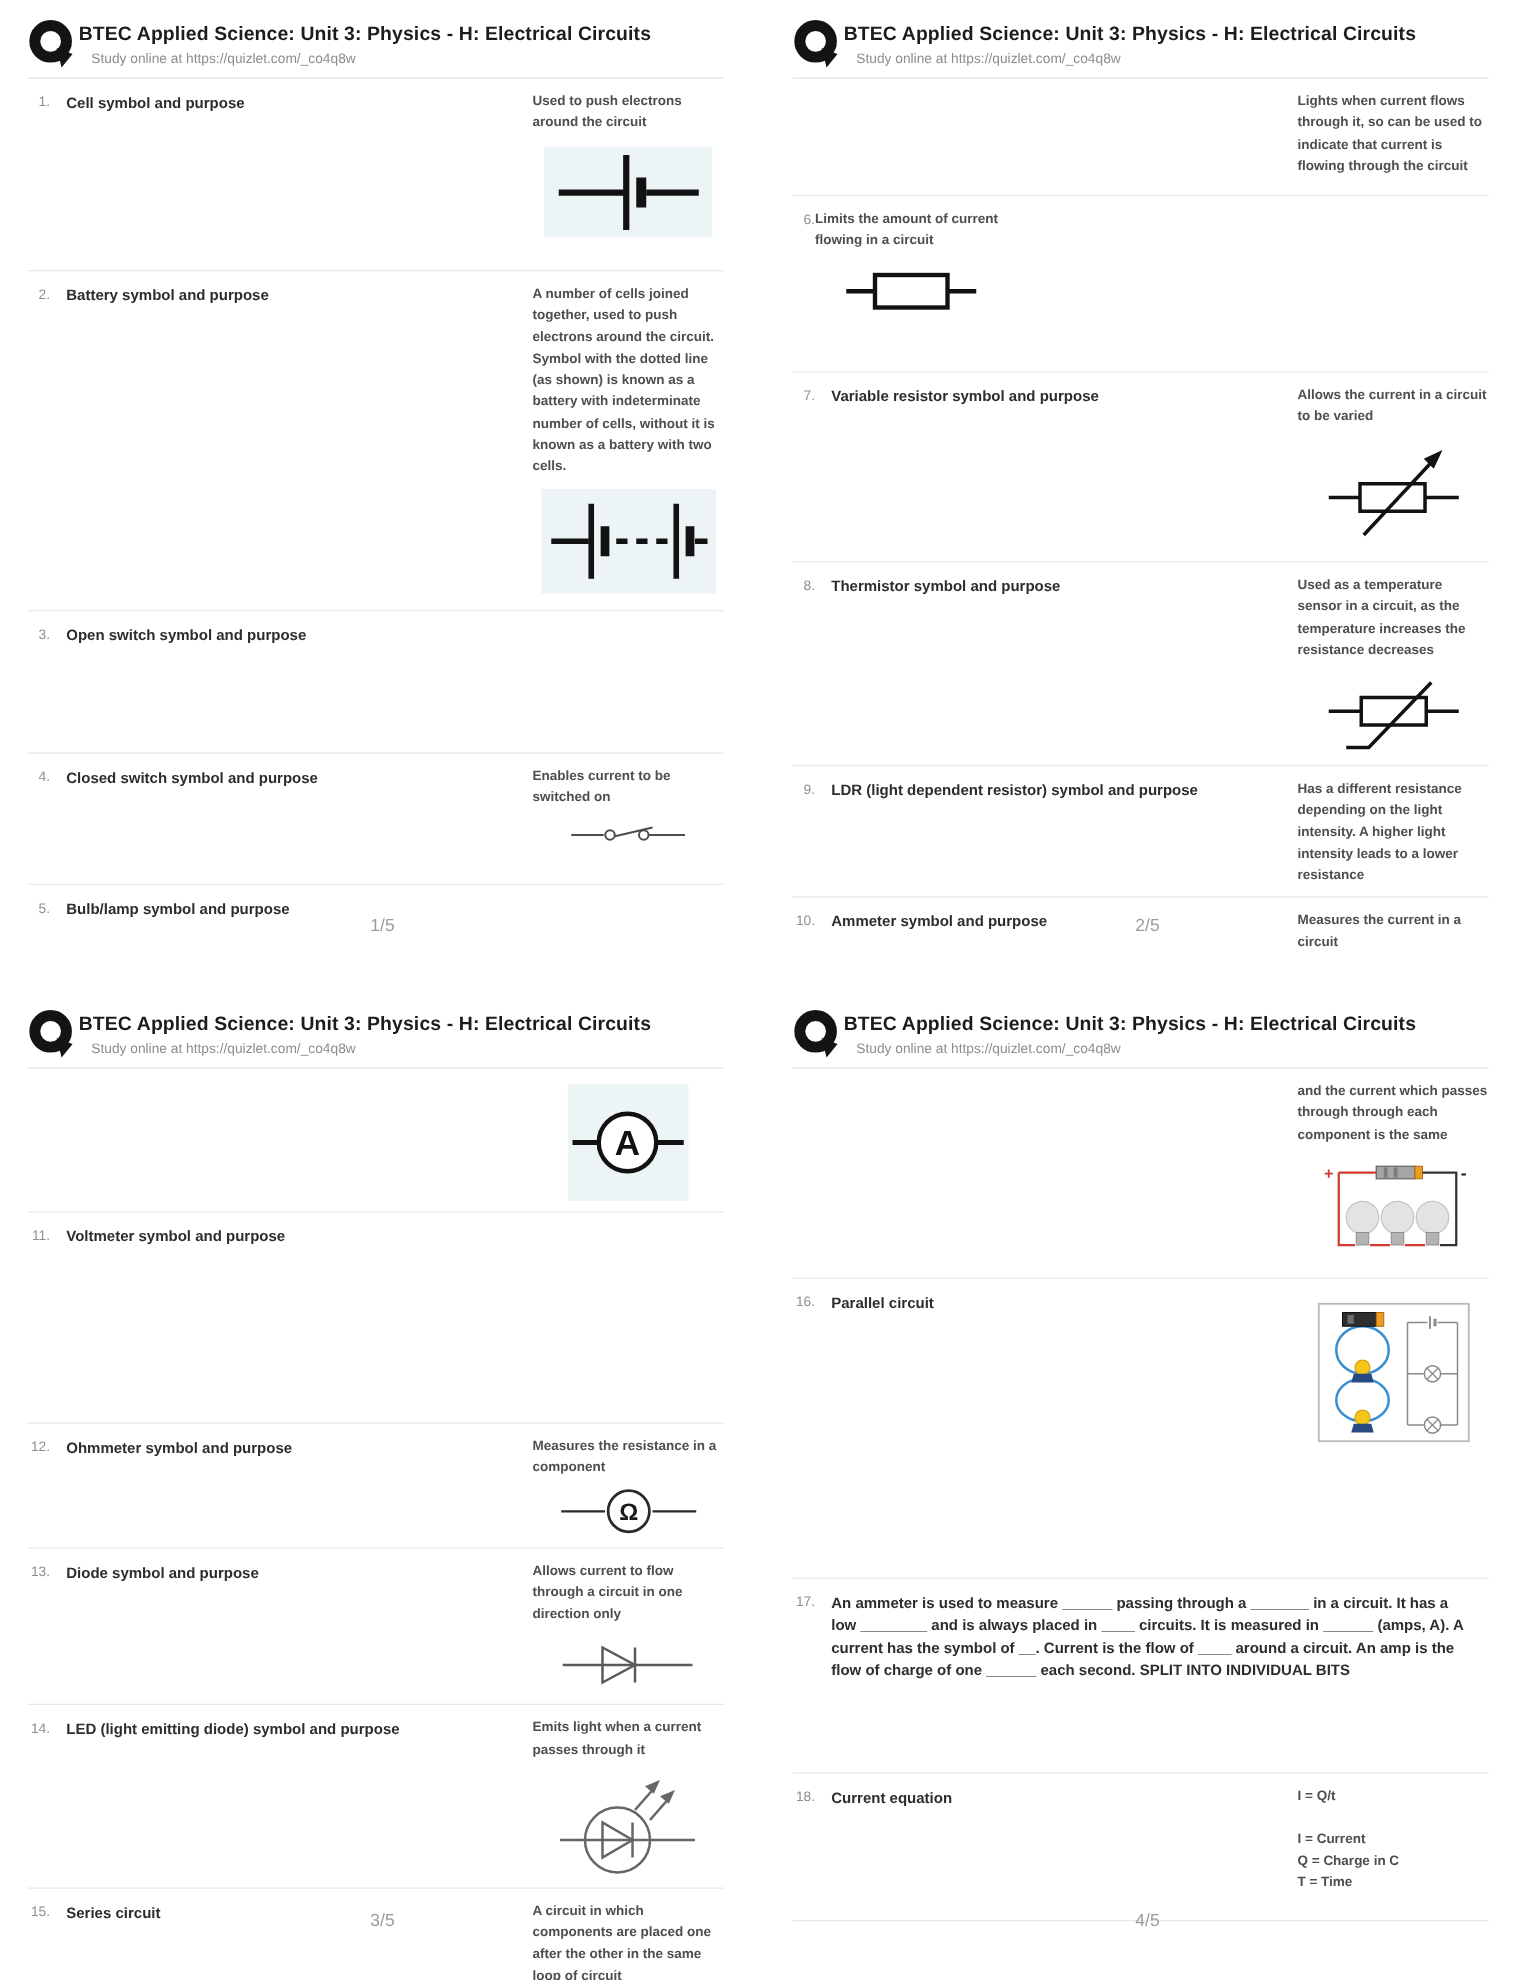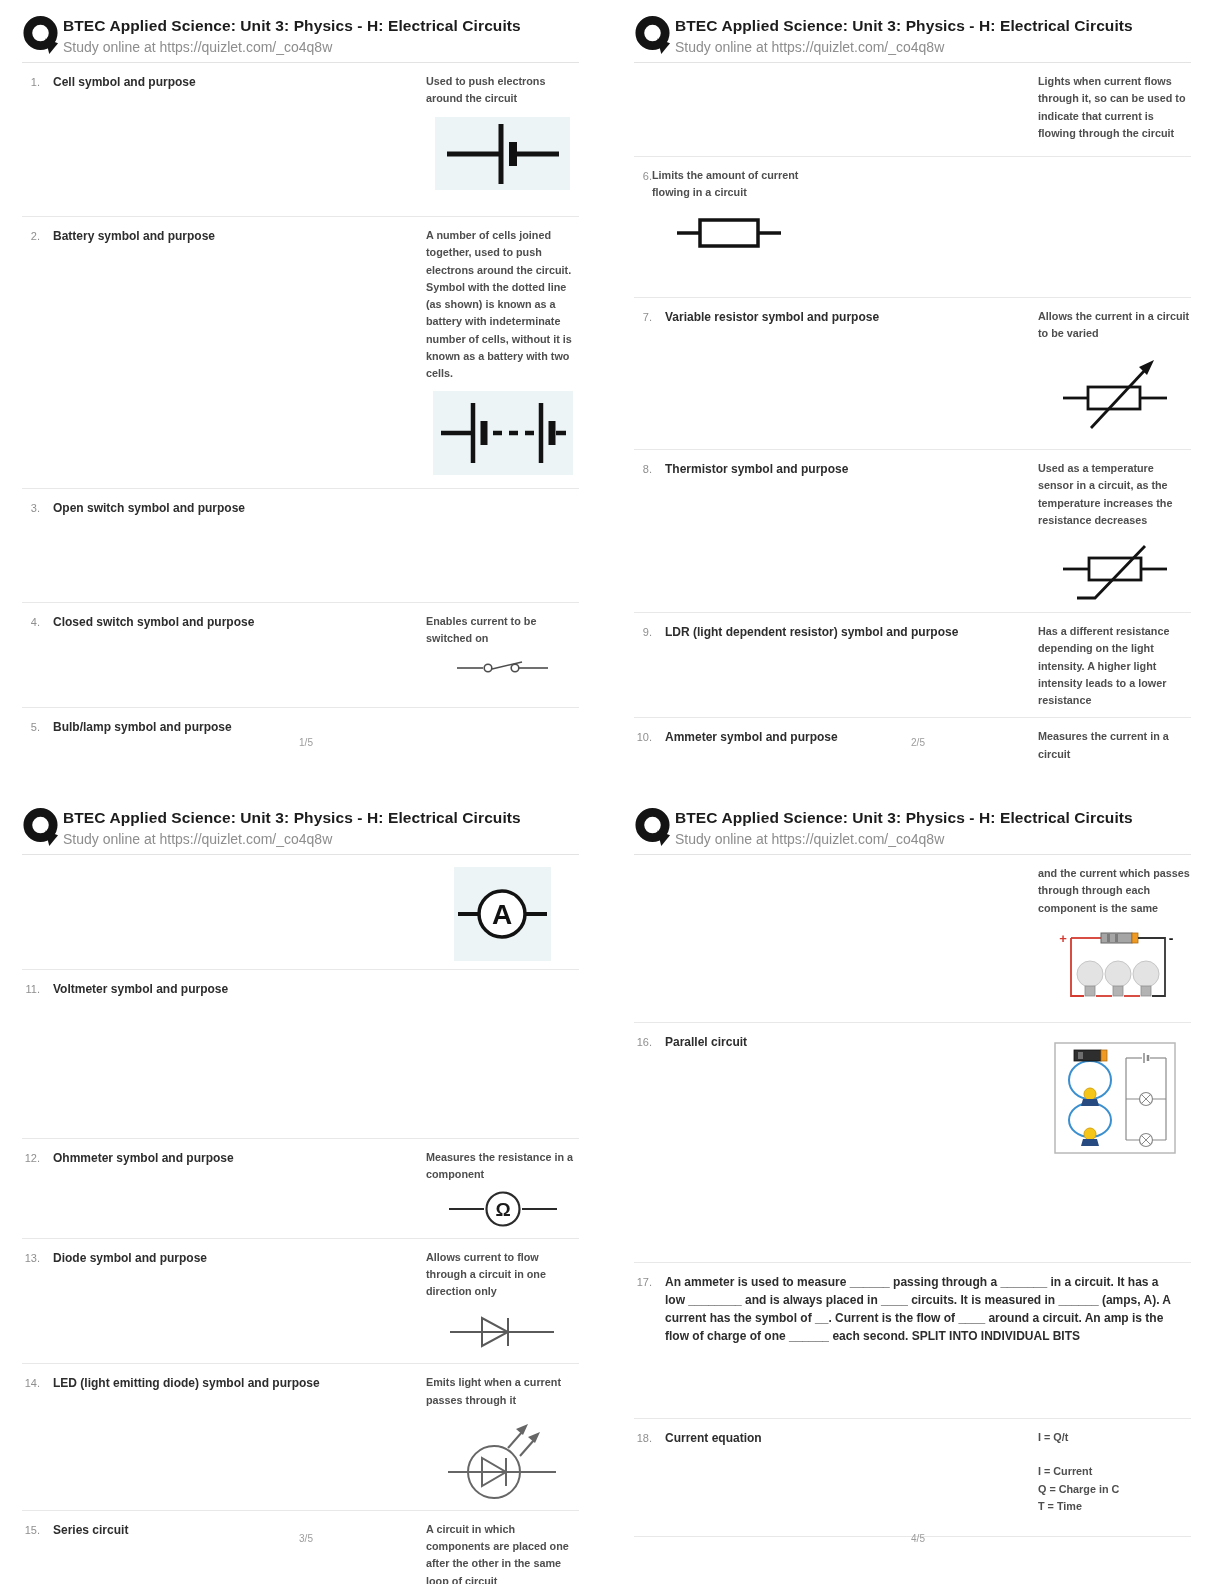--- a/index.html
+++ b/index.html
@@ -5,31 +5,31 @@
   * { margin:0; padding:0; box-sizing:border-box; }
   html,body { background:#ffffff; }
   body { width:1224px; height:1584px; font-family:"Liberation Sans", sans-serif; color:#2b2b2b; }
   .sheet { display:grid; grid-template-columns:612px 612px; grid-template-rows:792px 792px; width:1224px; height:1584px; }
   .page { position:relative; padding:14px 33px 0 22px; overflow:hidden; background:#fff; }
 
   .page-header { display:flex; align-items:center; gap:4px; padding-bottom:7px; border-bottom:1px solid #e3e3e3; min-height:47px; }
   .logo { width:37px; height:40px; flex:0 0 auto; margin-top:1px; }
   .head-text { padding-top:2px; }
   .title { font-size:15.5px; font-weight:bold; color:#1c1c1c; letter-spacing:.1px; }
-  .subtitle { font-size:14px; color:#8d8d8d; margin-top:4px; }
+  .subtitle { font-size:11px; color:#8d8d8d; margin-top:4px;margin-left:10px; }
 
   .item { display:flex; align-items:flex-start; padding:10px 0 8px 0; border-bottom:1px solid #e8e8e8; }
   .item.no-sep { border-bottom:none; }
   .num { flex:0 0 18px; text-align:right; font-size:11px; color:#8f8f8f; padding-top:3px; }
   .term { flex:1 1 auto; font-size:12px; font-weight:bold; color:#2d2d2d; line-height:1.5; padding:0 14px 0 13px; }
   .def { flex:0 0 153px; font-size:10.8px; color:#4e4e4e; line-height:1.6; }
   .def-text { white-space:pre-line;font-weight:bold; }
   .figure { display:flex; justify-content:center; margin-top:9px; }
 
-  .pagenum { position:absolute; left:0; right:0; bottom:44px; text-align:center; font-size:10px; color:#9c9c9c;margin-top:12px; }
+  .pagenum { position:absolute; left:0; right:0; bottom:44px; text-align:center; font-size:14px; color:#9c9c9c;margin-top:12px; }
   .pg-bottom .pagenum { bottom:40px; }
 
   
   .p1-i1{min-height:154px}.p1-i2{min-height:272px}.p1-i3{min-height:114px}.p1-i4{min-height:105px}
   .p2-i0{min-height:94px}.p2-i6{min-height:141px}.p2-i7{min-height:152px}.p2-i8{min-height:142px}.p2-i9{min-height:102px}
   .p3-i0{min-height:111px}.p3-i11{min-height:169px}.p3-i12{min-height:95px}.p3-i13{min-height:107px}.p3-i14{min-height:143px}
   .p4-i0{min-height:159px}.p4-i16{min-height:240px}.p4-i17{min-height:156px}.p4-i18{min-height:118px}
 </style>
 </head>
 <body>

